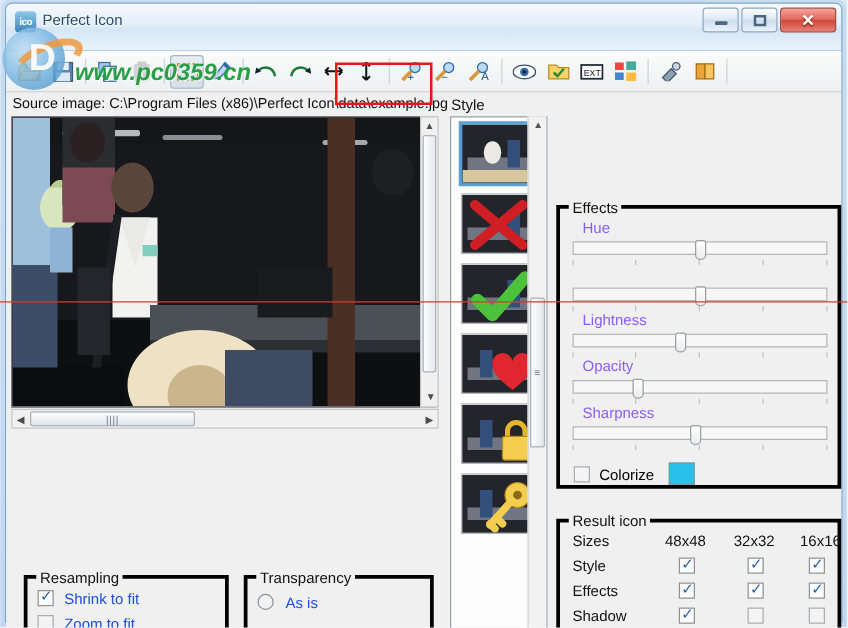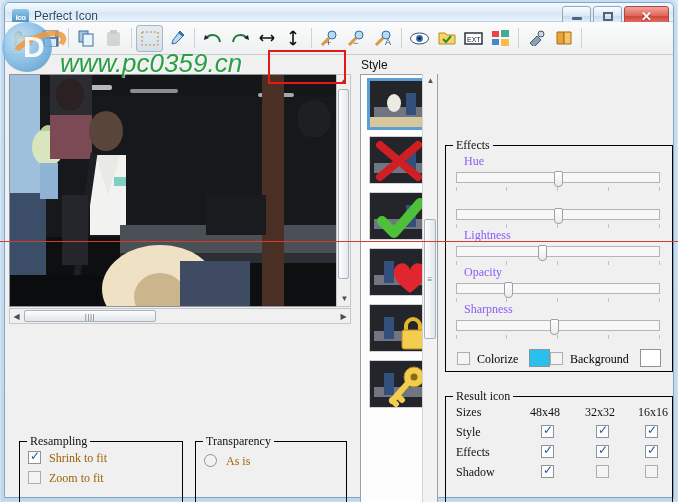--- a/index.html
+++ b/index.html
@@ -20,21 +20,21 @@
   .win {
     position: absolute;
     left: 4px; top: 2px; width: 670px; height: 496px;
     border: 1px solid #7ea6c9;
     border-radius: 6px 6px 0 0;
     background: #f0f0f0;
     box-shadow: 0 0 0 3px rgba(180,210,235,.55);
   }
   .titlebar {
     position: relative;
-    height: 19px;
+    height: 38px;
     border-radius: 5px 5px 0 0;
     background: linear-gradient(180deg,#f4f9fe 0%,#e3eef9 45%,#d6e6f6 55%,#e8f2fb 100%);
     border-bottom: 1px solid #b9cfe4;
   }
   .appicon {
     position: absolute; left: 7px; top: 6px;
     width: 17px; height: 17px;
     border-radius: 3px;
     background: linear-gradient(180deg,#8fc7e8,#3d84bb);
     color: #fff; font-size: 8px; font-weight: bold;
@@ -169,23 +169,22 @@
     position:absolute; left:1px; top:145px; width:12px; height:120px;
     border:1px solid #a7b2bb; border-radius:2px;
     background: linear-gradient(90deg,#fdfdfd,#e1e7ec);
     display:flex; align-items:center; justify-content:center;
   }
   .selbar { position:absolute; left:418px; top:21px; width:5px; height:44px; background:#2196d6; }
 
   
   .gb {
     position: absolute;
-    border: 1px solid #000000;
+    border: 3px solid #000000;
     background: transparent;
-    font-family: Liberation Serif, serif;
   }
   .gb > .gbtitle {
     position: absolute; left: 7px; top: -8px;
     background: #f0f0f0; padding: 0 3px;
     font-size: 12px; color: #111;
   }
 
   
   #effects { left: 440px; top: 90px; width: 228px; height: 227px; }
   .fxlabel { position: absolute; font-size: 12px; color: #8b5cf6; }
@@ -212,21 +211,21 @@
   }
   .cbx.off { background: #f4f4f4; border-color: #a8aeb4; }
   .swatch { width: 21px; height: 18px; border: 1px solid #8d9399; display: inline-block; vertical-align: -4px; }
 
   
   #result { left: 440px; top: 341px; width: 228px; height: 140px; }
   .rlabel { position: absolute; font-size: 12px; color: #111; }
 
   
   #resampling { left: 14px; top: 386px; width: 164px; height: 96px; }
-  .optrow { position: absolute; left: 8px; font-size: 12px; color: #a16207; white-space: nowrap; }
+  .optrow { position: absolute; left: 8px; font-size: 12px; color: #1d4ed8; white-space: nowrap; }
 
   
   #transparency { left: 190px; top: 386px; width: 152px; height: 96px; }
   .radio {
     width: 13px; height: 13px; border-radius: 50%;
     border: 1px solid #8d9399; background: #fdfdfd;
     display: inline-block; position: relative; vertical-align: -2px;
   }
   .radio.off { background: #f2f2f2; }
 
@@ -246,21 +245,21 @@
   }
   .wm-cn {
     left: 52px; top: 18px;
     font-size: 27px; font-weight: bold; color: #1a6fc4;
     letter-spacing: 2px;
     text-shadow: 1px 1px 0 rgba(255,255,255,.75);
     opacity: .92;
   }
   .wm-url {
     left: 60px; top: 48px;
-    font-size: 26px; font-weight: normal; color: #1f9b3d;
+    font-size: 19px; font-weight: bold; color: #1f9b3d;
     font-style: italic; letter-spacing: 0px;
     text-shadow: 1px 1px 0 rgba(255,255,255,.7);
     opacity: .95;
   }
   .wm-d {
     left: 23px; top: 30px;
     font-size: 30px; font-weight: bold; color: #ffffff; opacity: .9;
   }
 </style>
 </head>
@@ -410,20 +409,21 @@
         <svg width="18" height="16" viewBox="0 0 18 16">
             <path d="M2 2h7v12H2z" fill="#e8a43a" stroke="#a66c13"></path>
             <path d="M9 2h7v12H9z" fill="#f7c463" stroke="#a66c13"></path>
           </svg>
       </div>
       <div class="tsep"></div>
     </div>
 
     <div class="client">
 
+      <div class="srcline">Source image: C:\Program Files (x86)\Perfect Icon\data\example.jpg</div>
 
       <div class="preview">
         <div class="photo">
           <svg width="338" height="231" viewBox="0 0 338 231" preserveAspectRatio="none">
             <rect width="338" height="231" fill="#0d0f11"></rect>
             <rect x="0" y="0" width="338" height="22" fill="#141618"></rect>
             <rect x="40" y="10" width="62" height="5" rx="2" fill="#cfd6da" opacity="0.85"></rect>
             <rect x="120" y="14" width="48" height="4" rx="2" fill="#b9c2c7" opacity="0.7"></rect>
             <rect x="180" y="22" width="40" height="4" rx="2" fill="#c3ccd1" opacity="0.6"></rect>
             <rect x="248" y="18" width="36" height="4" rx="2" fill="#d3dade" opacity="0.75"></rect>
@@ -596,25 +596,20 @@
             <span class="tick" style="left:101px"></span>
             <span class="tick" style="left:152px"></span>
             <span class="tick" style="left:203px"></span>
         </div>
 
         <div style="position:absolute; left:11px; top:203px; font-size:12px;">
           <span class="cbx off"></span>
           <span style="margin-left:4px;">Colorize</span>
           <span class="swatch" style="background:#29c0ee; margin-left:8px;"></span>
         </div>
-        <div style="position:absolute; left:104px; top:203px; font-size:12px;">
-          <span class="cbx off"></span>
-          <span style="margin-left:4px;">Background</span>
-          <span class="swatch" style="background:#ffffff; margin-left:8px;"></span>
-        </div>
       </div>
 
       <div class="gb" id="result">
         <div class="gbtitle">Result icon</div>
 
         <div class="rlabel" style="left:10px; top:8px;">Sizes</div>
         <div class="rlabel" style="left:84px; top:8px;">48x48</div>
         <div class="rlabel" style="left:139px; top:8px;">32x32</div>
         <div class="rlabel" style="left:192px; top:8px;">16x16</div>
 

